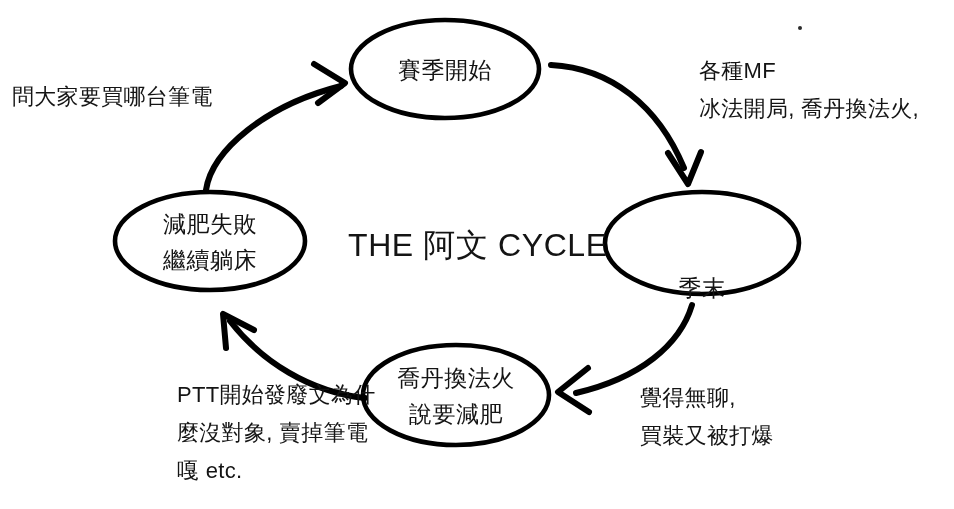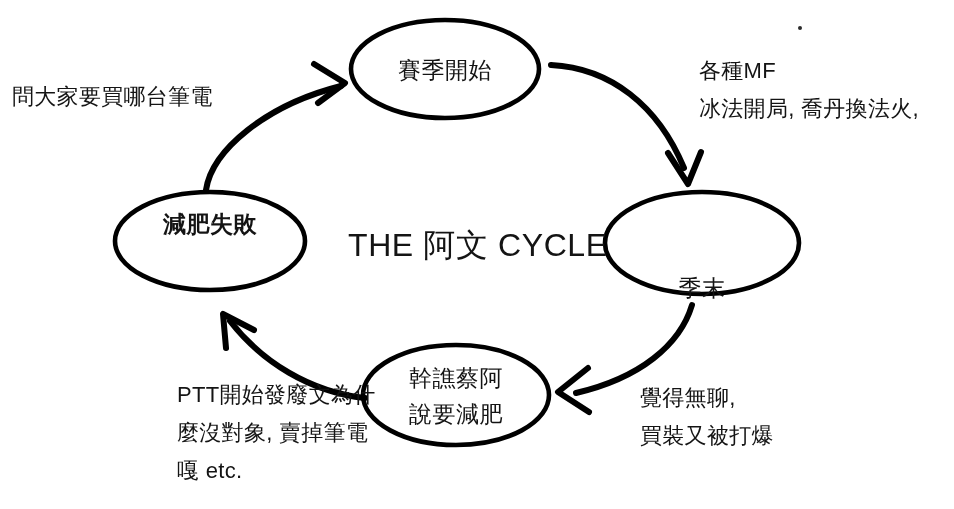--- a/index.html
+++ b/index.html
@@ -84,26 +84,27 @@
 
   <div class="node-label" style="left:345px; top:52px; width:200px;text-align:center;">
     <span>賽季開始</span>
   </div>
 
   <div class="node-label" style="left:602px; top:226px; width:200px;margin-top:44px;">
     <span>季末</span>
   </div>
 
   <div class="node-label" style="left:356px; top:360px; width:200px;">
-    <span class="line2">幹譙蔡阿</span>
+    <span class="line2">喬丹換法火</span>
     <span class="line2">說要減肥</span>
   </div>
 
-  <div class="node-label" style="left:110px; top:206px; width:200px;font-weight:bold;">
+  <div class="node-label" style="left:110px; top:206px; width:200px;">
     <span class="line2">減肥失敗</span>
+    <span class="line2">繼續躺床</span>
   </div>
 
   <div class="center-title" style="left:348px; top:229px;">
     <span>THE 阿文 CYCLE</span>
   </div>
 
   <div class="annot" style="left:12px; top:78px;">
     <span class="line2">問大家要買哪台筆電</span>
   </div>
 

